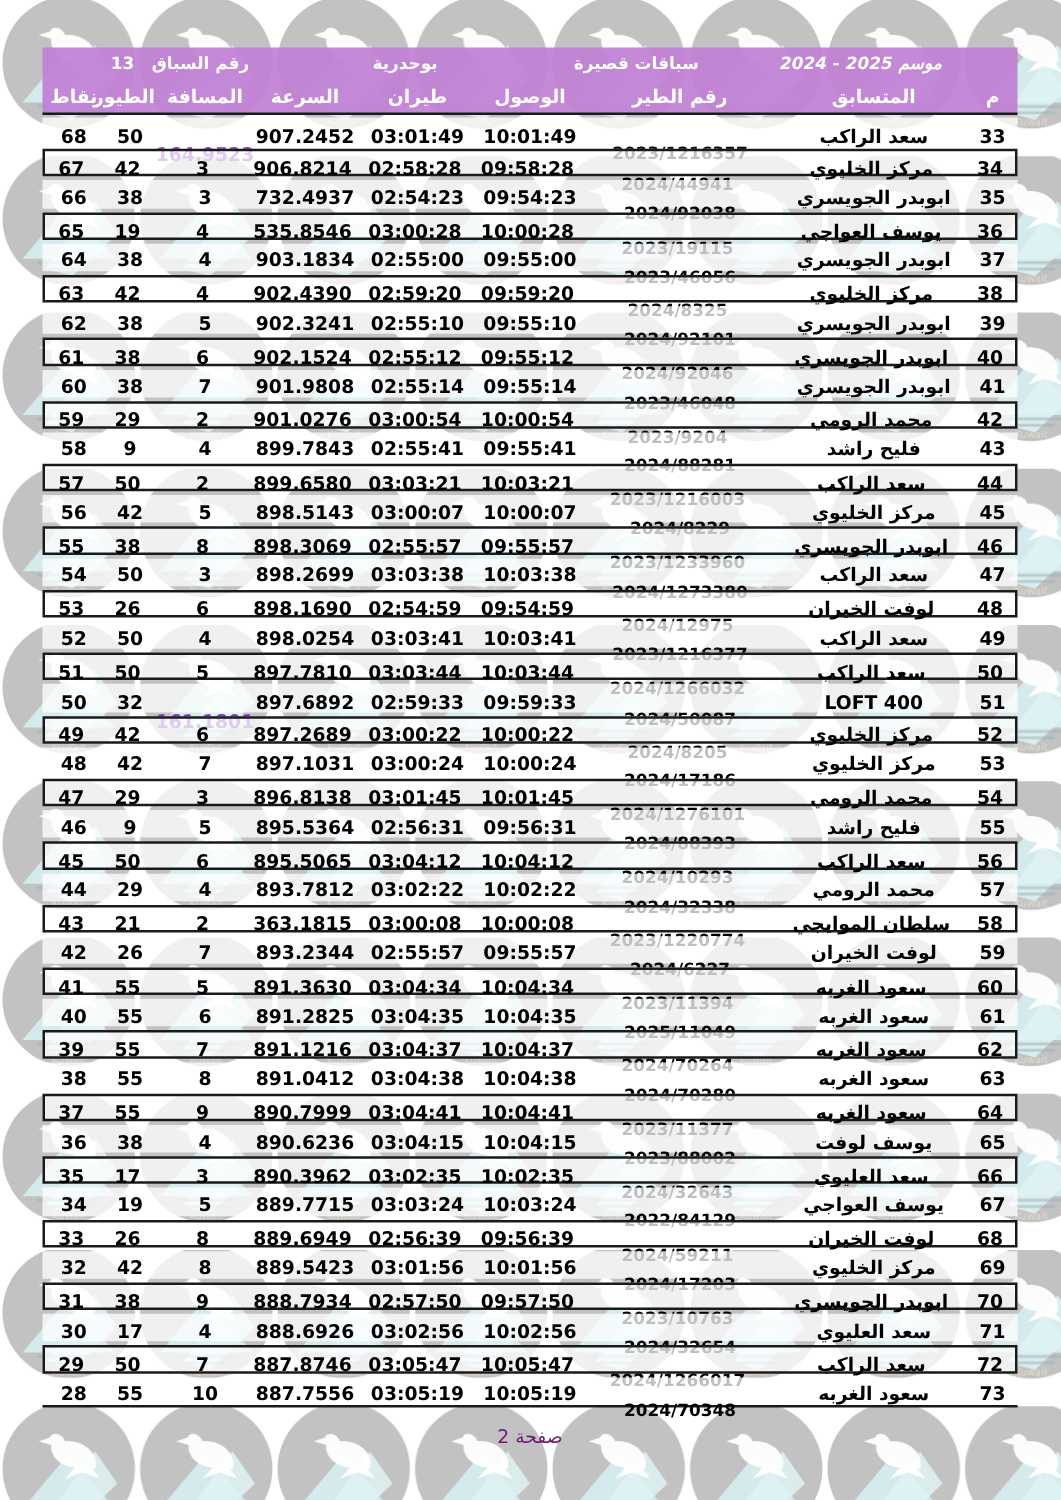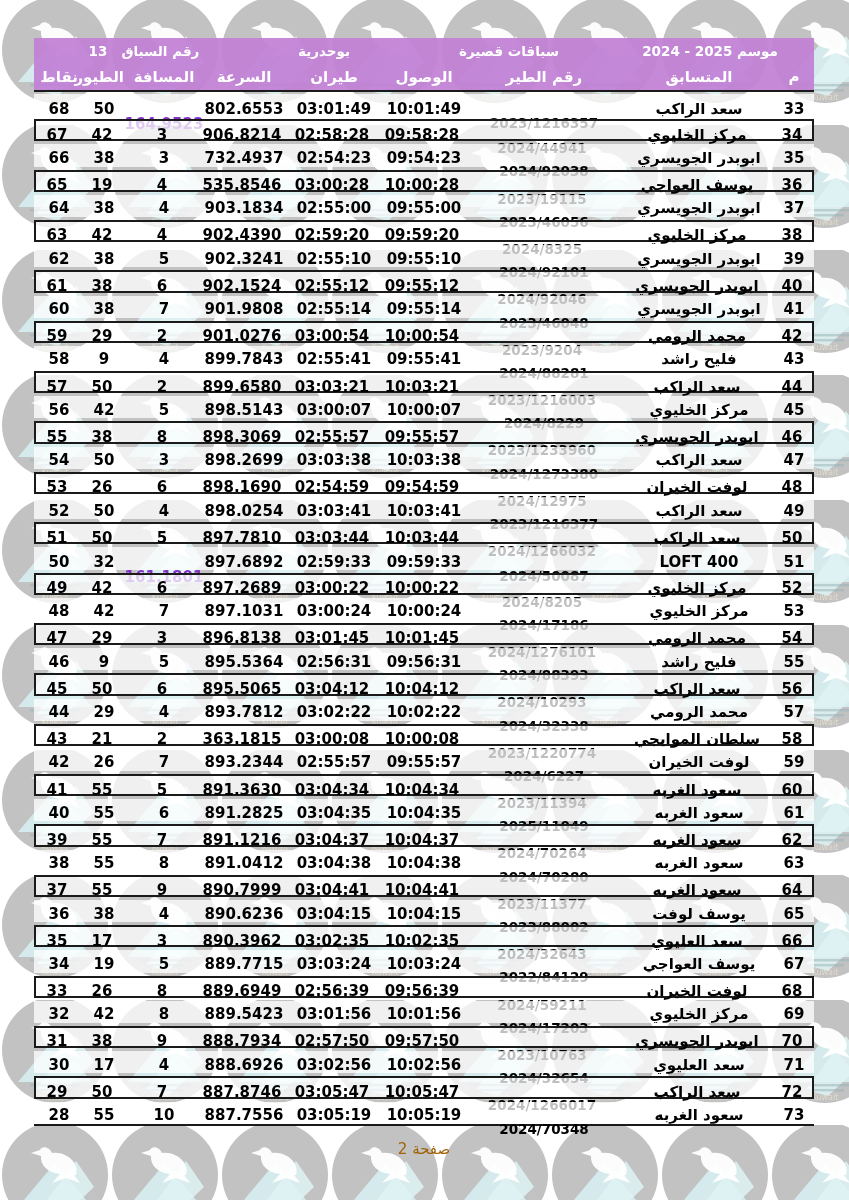--- a/index.html
+++ b/index.html
@@ -13,35 +13,35 @@
   .page{position:relative;z-index:1;padding:38px 35px 0 34px;}
   :root{
     --cols:40px 150px 160px 80px 100px 80px 80px 40px 50px;
     --band:rgba(193,128,213,0.93);
     --line:#1a1a1a;
     --hl:#8230c8;
   }
   .band{background:var(--band);border-bottom:2px solid var(--line);}
   .band-row1{display:flex;height:25px;align-items:center;color:#fff;font-weight:bold;font-size:13.5px;}
   .b1{text-align:center;white-space:nowrap;}
-  .b1.season{width:190px;text-align:center;padding-right:18px;box-sizing:border-box;}
+  .b1.season{width:190px;text-align:left;padding-right:18px;box-sizing:border-box;font-style:italic;}
   .b1.category{width:230px;text-align:center;}
   .b1.location{width:140px;}
   .b1.race{width:220px;display:flex;justify-content:center;gap:14px;}
   .band-row2{display:grid;grid-template-columns:var(--cols);height:27px;align-items:center;
     color:#fff;font-weight:bold;font-size:15px;text-align:center;}
   .rows{display:flex;flex-direction:column;gap:3px;padding-top:2px;border-bottom:2px solid var(--line);}
   .trow{display:grid;grid-template-columns:var(--cols);height:22.2px;align-items:center;
     background:rgba(255,255,255,0.75);text-align:center;font-weight:bold;font-size:15px;color:#000;
     box-sizing:border-box;white-space:nowrap;}
   .trow.boxed{border:2px solid var(--line);}
   .cell{overflow:hidden;}
   .cell.ring{font-size:13.5px;margin-top:27px;}
   .cell.hl{color:var(--hl);margin-top:30px;}
-  .footer{text-align:center;margin-top:14px;font-size:15px;color:#a16207;}
+  .footer{text-align:center;margin-top:14px;font-size:15px;color:#701a75;}
 </style>
 </head>
 <body>
 
 <svg class="watermark" width="849" height="1200" aria-hidden="true">
   <defs>
     <pattern id="wm" width="110" height="125" patternUnits="userSpaceOnUse">
       <g opacity="0.55">
         <circle cx="55" cy="50" r="53" fill="#8f8f8f"></circle>
         <polygon points="18,82 55,38 92,82" fill="#b4e0e6" opacity="0.9"></polygon>
@@ -81,21 +81,21 @@
     </div>
   </div>
 
   <div class="rows" id="rows">
       <div class="trow">
         <div class="cell no">33</div>
         <div class="cell name">سعد الراكب</div>
         <div class="cell ring">2023/1216357</div>
         <div class="cell arrival">10:01:49</div>
         <div class="cell flight">03:01:49</div>
-        <div class="cell speed">802.6553</div>
+        <div class="cell speed">907.2452</div>
         <div class="cell distance hl">164.9523</div>
         <div class="cell birds">50</div>
         <div class="cell points">68</div>
       </div>
       <div class="trow boxed">
         <div class="cell no">34</div>
         <div class="cell name">مركز الخليوي</div>
         <div class="cell ring">2024/44941</div>
         <div class="cell arrival">09:58:28</div>
         <div class="cell flight">02:58:28</div>

